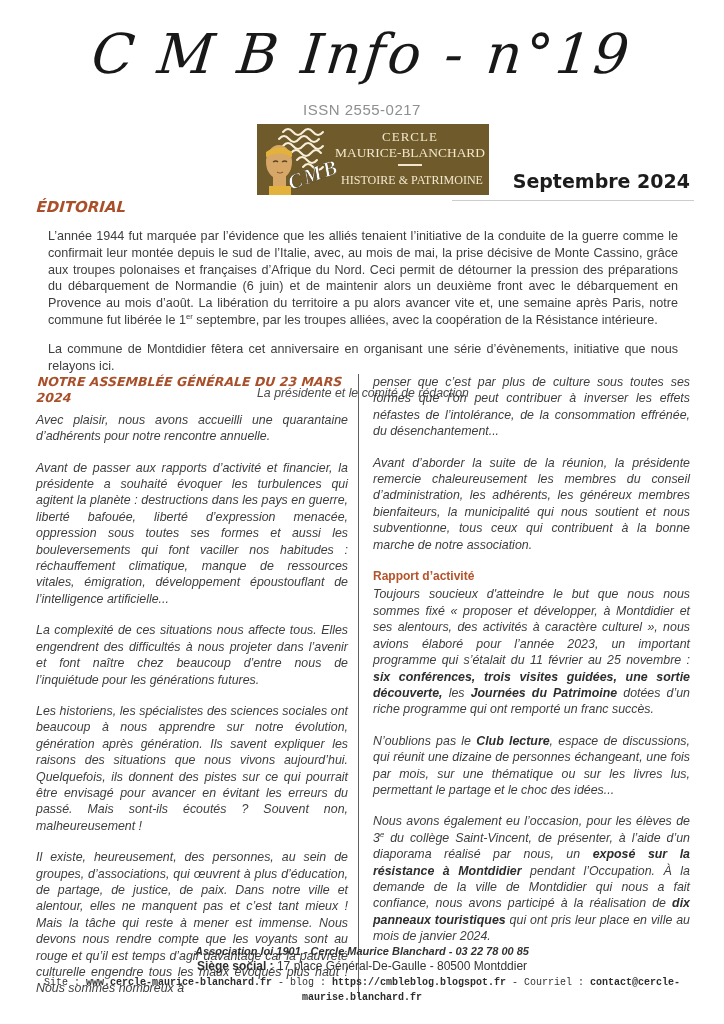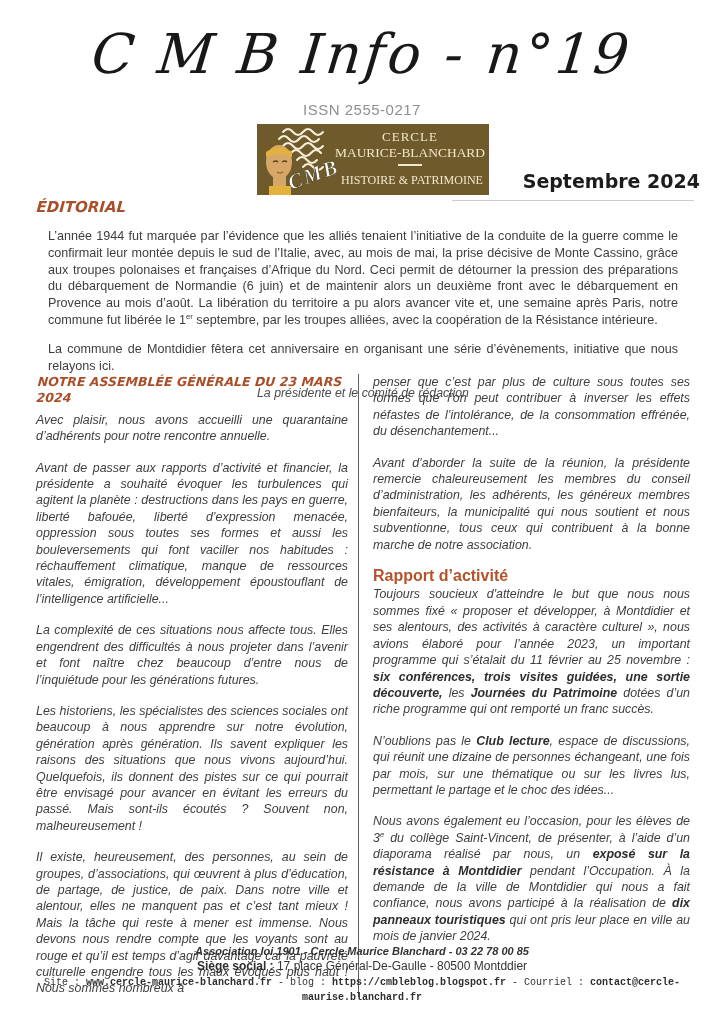--- a/index.html
+++ b/index.html
@@ -18,21 +18,21 @@
     position:absolute;top:22px;left:0;right:0;margin:0;text-align:center;
     font-family:"DejaVu Serif",serif;font-style:italic;font-weight:500;
     font-size:55px;letter-spacing:3px;color:#181818;transform:skewX(-6deg);
   }
   .issn{
     position:absolute;top:101px;left:0;right:0;text-align:center;
     font-size:15px;color:#8f8f8f;letter-spacing:.5px;
   }
   .logo{position:absolute;top:124px;left:257px;}
   .issue-date{
-    position:absolute;top:170px;right:24px;
+    position:absolute;top:170px;right:34px;
     font-family:"DejaVu Sans",sans-serif;font-weight:bold;font-size:19px;color:#1c1c1c;
   }
   .date-rule{position:absolute;top:200px;left:452px;right:30px;border-top:1px solid #cdcdcd;}
   
   .script-head{
     font-family:"DejaVu Sans",sans-serif;font-style:italic;font-weight:bold;
     color:var(--accent);transform:skewX(-4deg);transform-origin:left bottom;margin:0;
   }
   
   .editorial{position:absolute;top:198px;left:36px;right:34px;}
@@ -42,21 +42,21 @@
   
   .columns{position:absolute;top:374px;left:36px;right:34px;display:flex;align-items:stretch;}
   .col{font-size:12.4px;line-height:16.4px;}
   .col p{margin:0 0 15px 0;text-align:justify;font-size:12.4px;line-height:16.4px;font-style:italic;}
   .col p:last-child{margin-bottom:0;}
   .col-left{width:312px;padding-right:10px;}
   .col-divider{width:0;border-left:1px solid #5f5f5f;}
   .col-right{flex:1;padding-left:14px;}
   .col-left h3{font-size:12.5px;margin:0 0 5px 0;}
   .col-right h4{
-    margin:0 0 2px 0;font-size:16px;color:var(--accent2);
+    margin:0 0 2px 0;font-size:12px;color:var(--accent2);
     font-family:"Liberation Sans",sans-serif;
   }
   b{color:#2e2e2e;}
   sup{font-size:.62em;line-height:0;}
   
   .footer{position:absolute;left:0;right:0;bottom:18px;text-align:center;color:#333;}
   .footer div{line-height:15.6px;}
   .footer-line1{font-weight:bold;font-size:11px;font-style:italic;}
   .footer-line2{font-size:12px;}
   .footer-line3{font-size:10px;font-family:Liberation Mono, monospace;}

